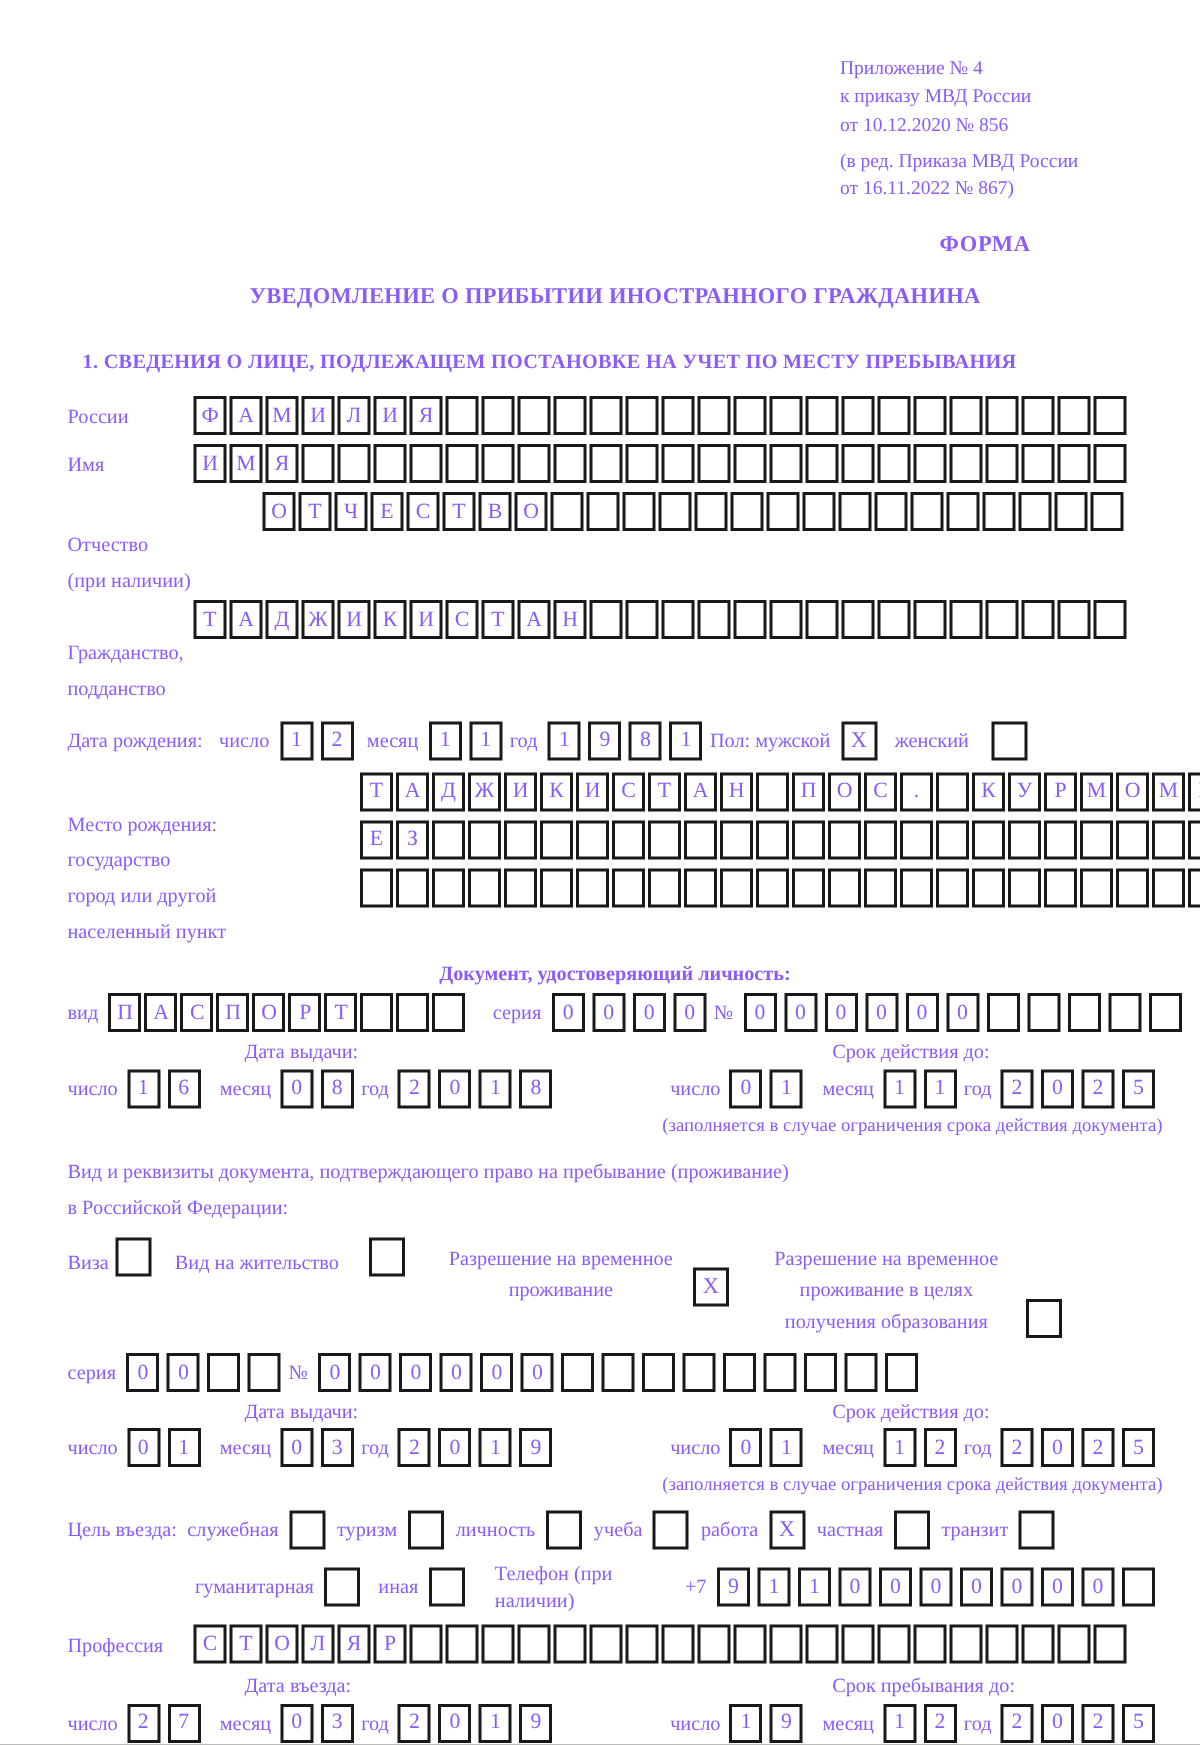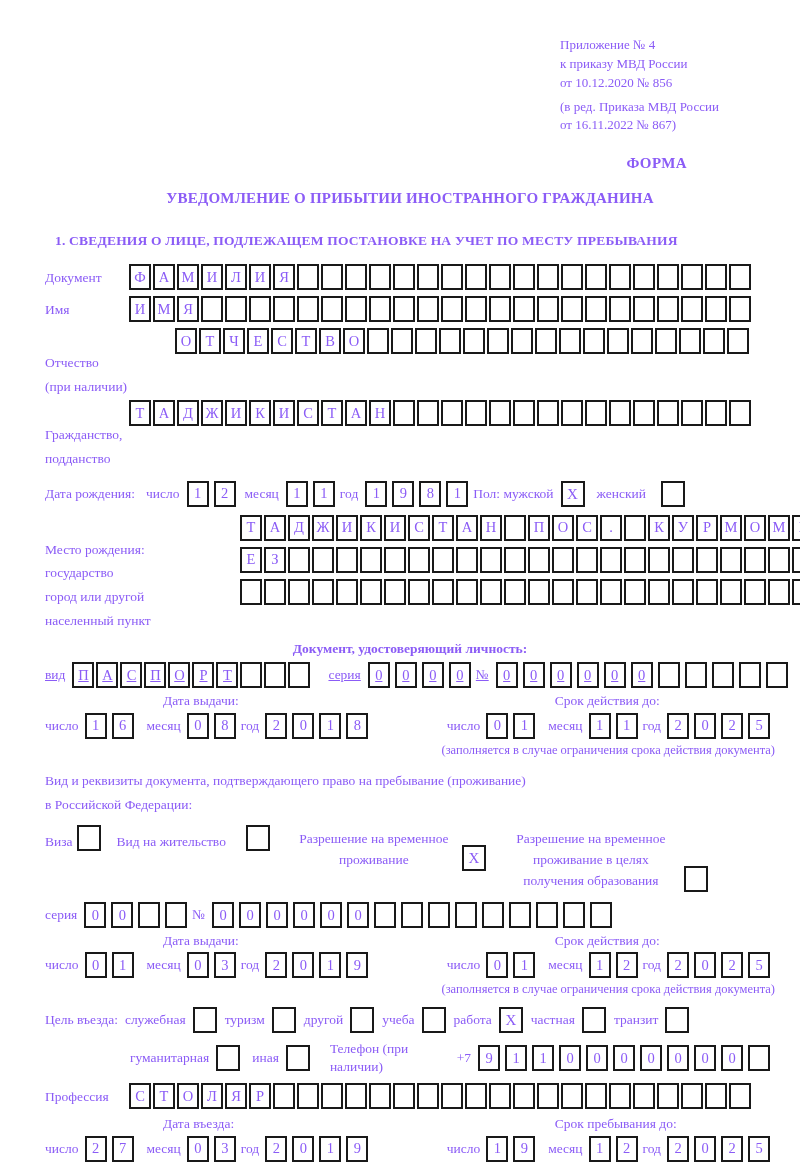--- a/index.html
+++ b/index.html
@@ -72,21 +72,21 @@
 
   <div class="forma">ФОРМА</div>
 
   <div class="title">
     <div>УВЕДОМЛЕНИЕ О ПРИБЫТИИ ИНОСТРАННОГО ГРАЖДАНИНА</div>
   </div>
 
   <div class="section-heading">1. СВЕДЕНИЯ О ЛИЦЕ, ПОДЛЕЖАЩЕМ ПОСТАНОВКЕ НА УЧЕТ ПО МЕСТУ ПРЕБЫВАНИЯ</div>
 
   <div class="frow" style="margin-top:14px;">
-    <div class="flabel lbl-84">Документ</div>
+    <div class="flabel lbl-84">России</div>
     <div class="cells">
         <span class="cell">Ф</span>
         <span class="cell">А</span>
         <span class="cell">М</span>
         <span class="cell">И</span>
         <span class="cell">Л</span>
         <span class="cell">И</span>
         <span class="cell">Я</span>
         <span class="cell"></span>
         <span class="cell"></span>
@@ -319,21 +319,21 @@
           <span class="cell"></span>
           <span class="cell"></span>
           <span class="cell"></span>
           <span class="cell"></span>
         </div>
     </div>
   </div>
 
   <div class="doc-heading">Документ, удостоверяющий личность:</div>
 
-  <div class="inline-row" style="margin-top:4px;text-decoration:underline;">
+  <div class="inline-row" style="margin-top:4px;">
     <span class="t" style="width:56px;">вид</span>
     <span class="cells">
         <span class="cell">П</span>
         <span class="cell">А</span>
         <span class="cell">С</span>
         <span class="cell">П</span>
         <span class="cell">О</span>
         <span class="cell">Р</span>
         <span class="cell">Т</span>
         <span class="cell"></span>
@@ -510,21 +510,21 @@
     </div>
   </div>
   <div class="note">(заполняется в случае ограничения срока действия документа)</div>
 
   <div class="inline-row" style="margin-top:9px;">
     <span class="t">Цель въезда:</span>
     <span class="t">служебная</span>
     <span class="checkbox"></span>
     <span class="t ml8">туризм</span>
     <span class="checkbox"></span>
-    <span class="t ml8">другой</span>
+    <span class="t ml8">личность</span>
     <span class="checkbox"></span>
     <span class="t ml8">учеба</span>
     <span class="checkbox"></span>
     <span class="t ml8">работа</span>
     <span class="checkbox">X</span>
     <span class="t ml8">частная</span>
     <span class="checkbox"></span>
     <span class="t ml8">транзит</span>
     <span class="checkbox"></span>
   </div>

